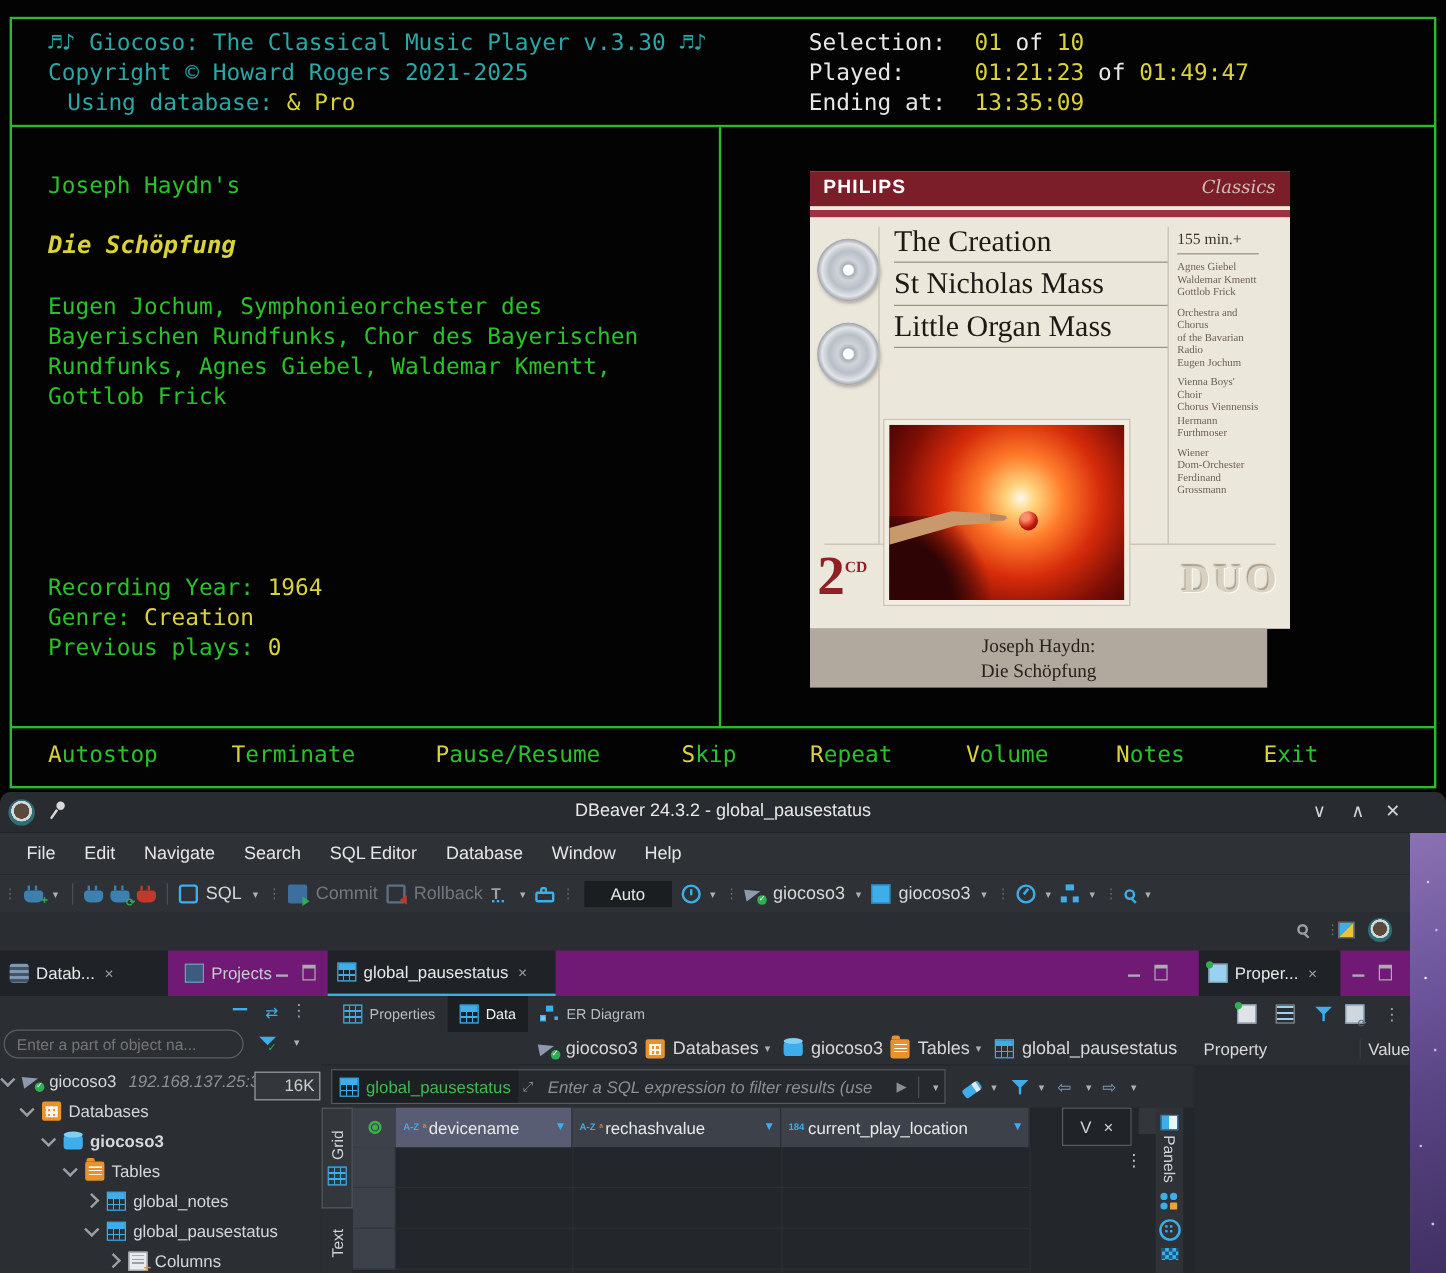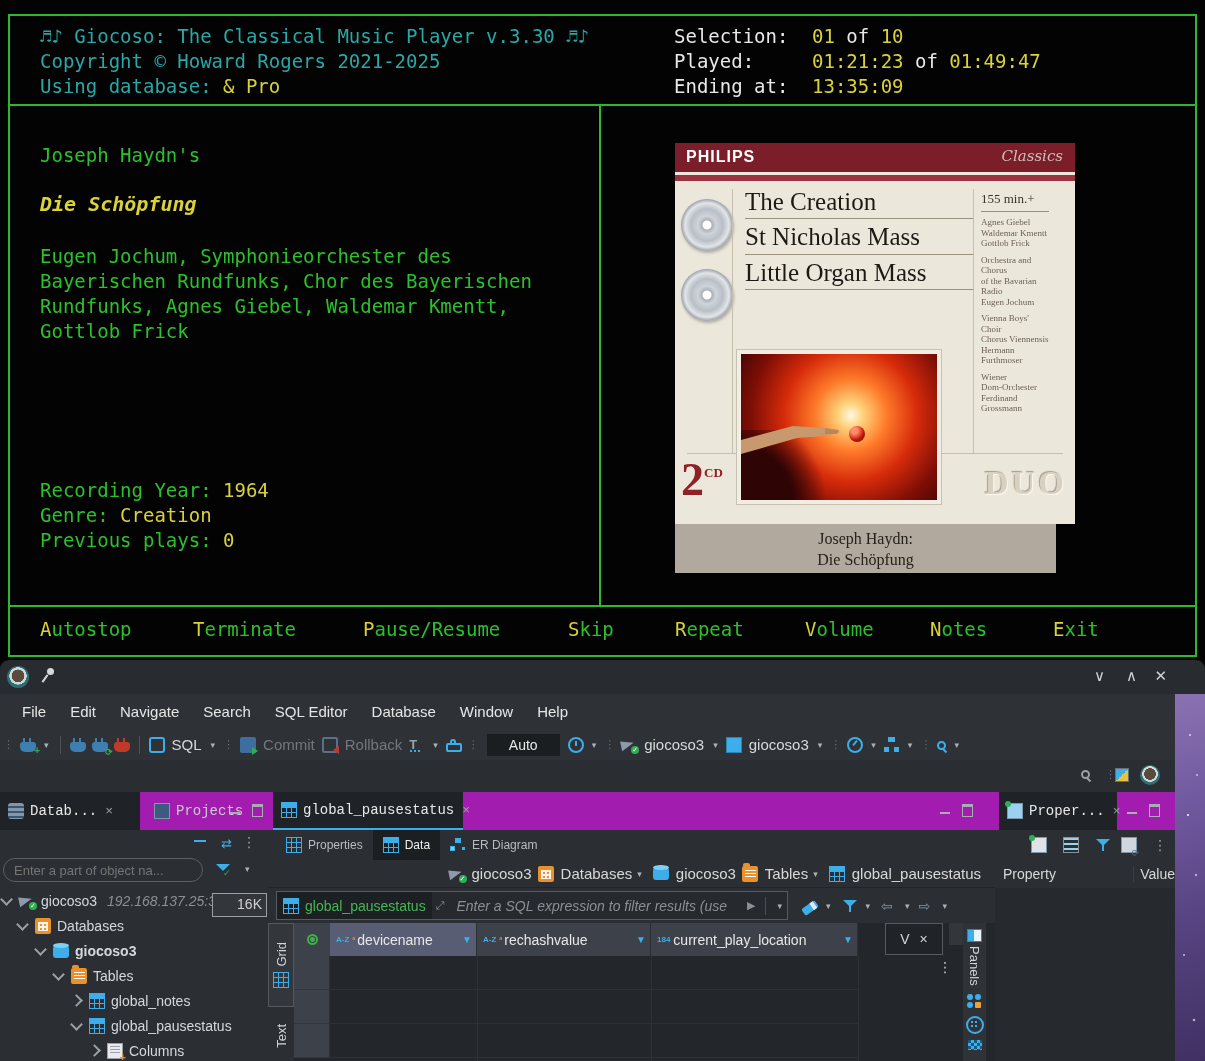--- a/index.html
+++ b/index.html
@@ -4,21 +4,21 @@
 <style>
   html,body{margin:0;padding:0;background:#000;}
   .screen{position:relative;width:1205px;height:1061px;background:#050505;overflow:hidden;font-family:"Liberation Sans",sans-serif;}
   
   .term{position:absolute;left:0;top:0;width:1205px;height:660px;background:#030303;font-family:"DejaVu Sans Mono",monospace;}
   .frame{position:absolute;left:8px;top:14px;width:1185px;height:639px;border:2px solid #2eb82e;}
   .t-header{position:relative;height:88px;border-bottom:2px solid #2eb82e;}
   .t-hl{position:absolute;left:30px;top:8px;font-size:19px;line-height:25px;color:#2aa7a7;white-space:nowrap;}
   .t-hr{position:absolute;left:664px;top:8px;font-size:19px;line-height:25px;white-space:nowrap;}
   .t-hr .lbl{display:inline-block;width:138px;color:#e8e8e8;}
-  .yel{color:#d9d23a;} .wht{color:#e8e8e8;} .grn{color:#2bc12b;} .teal{color:#2aa7a7;}
+  .yel{color:#d9d23a;} .wht{color:#e8e8e8;} .grn{color:#2bc12b;} .teal{color:#2aa7a7;margin-left:16px;}
   .t-main{position:relative;height:499px;border-bottom:2px solid #2eb82e;}
   .t-div{position:absolute;left:589px;top:0;bottom:0;width:2px;background:#2eb82e;}
   .composer{position:absolute;left:30px;top:38px;font-size:19px;color:#2bc12b;}
   .work{position:absolute;left:30px;top:86px;font-size:20px;color:#d9d23a;font-weight:bold;font-style:italic;}
   .performers{position:absolute;left:30px;top:138px;width:545px;font-size:19px;line-height:25px;color:#2bc12b;}
   .meta{position:absolute;left:30px;top:372px;font-size:19px;line-height:25px;}
   .menu-row{position:relative;height:46px;}
   .menu-row .mi{position:absolute;top:11px;font-size:19px;color:#2bc12b;cursor:pointer;}
   .menu-row .hot{color:#d9d23a;}
   
@@ -63,21 +63,21 @@
   .tb-sep{width:1px;height:18px;background:#4a4f55;margin:0 6px;flex:none;}
   .tb-dots{color:#6a6f75;font-size:11px;margin:0 3px;flex:none;letter-spacing:0;}
   .tb-lbl{font-size:15px;color:#d8d8d8;margin:0 4px;flex:none;}
   .tb-lbl.dis{color:#73787e;}
   .caret{color:#aab0b6;font-size:9px;margin:0 5px;flex:none;}
   .autobox{background:#1b1e21;color:#e8e8e8;font-size:14px;padding:3px 22px;margin:0 5px;flex:none;}
   .icon16{width:16px;height:16px;margin:0 3px;flex:none;display:inline-block;}
   .strip2{position:absolute;left:0;top:100px;width:1175px;height:32px;background:#2a2e32;}
   .panels{position:absolute;left:0;top:132px;width:1175px;height:269px;background:#2b2f33;}
   
-  .tabbar{position:absolute;height:38px;background:#a21caf;box-sizing:border-box;font-family:Liberation Mono, monospace;}
+  .tabbar{position:absolute;height:38px;background:#701a75;box-sizing:border-box;}
   .tab{position:absolute;top:0;height:38px;display:flex;align-items:center;padding:0 8px;font-size:14px;color:#c8ccd0;box-sizing:border-box;cursor:pointer;}
   .tab.active{background:#1f2226;color:#e8e8e8;}
   .tab .x{margin-left:8px;color:#9aa0a6;font-size:13px;}
   .tab.blue-underline{border-bottom:2px solid #3daee9;}
   .minmax{position:absolute;top:12px;display:flex;gap:12px;}
   .mmin{width:10px;height:8px;border-bottom:2px solid #a8adb2;}
   .mmax{width:9px;height:9px;border:1px solid #a8adb2;border-top:3px solid #a8adb2;}
   
   .lp-toolbar{position:absolute;left:0;top:38px;width:268px;height:26px;}
   .lp-filter{position:absolute;left:3px;top:66px;width:200px;height:24px;border:1px solid #5a6066;border-radius:12px;background:transparent;color:#9aa0a6;font-size:13px;padding:0 10px;box-sizing:border-box;font-family:"Liberation Sans",sans-serif;}
@@ -303,20 +303,21 @@
   </div>
 
   <div class="dbv">
     <div class="desktop">
         <div class="stars"></div>
       </div>
 
     <div class="titlebar">
       <div class="app-ico"></div>
       <div class="pin"></div>
+      <div class="wtitle">DBeaver 24.3.2 - global_pausestatus</div>
       <span class="wctl" style="right:100px">∨</span>
       <span class="wctl" style="right:68px">∧</span>
       <span class="wctl" style="right:38px">✕</span>
     </div>
 
     <div class="menubar">
       <span class="m">File</span>
       <span class="m">Edit</span>
       <span class="m">Navigate</span>
       <span class="m">Search</span>

